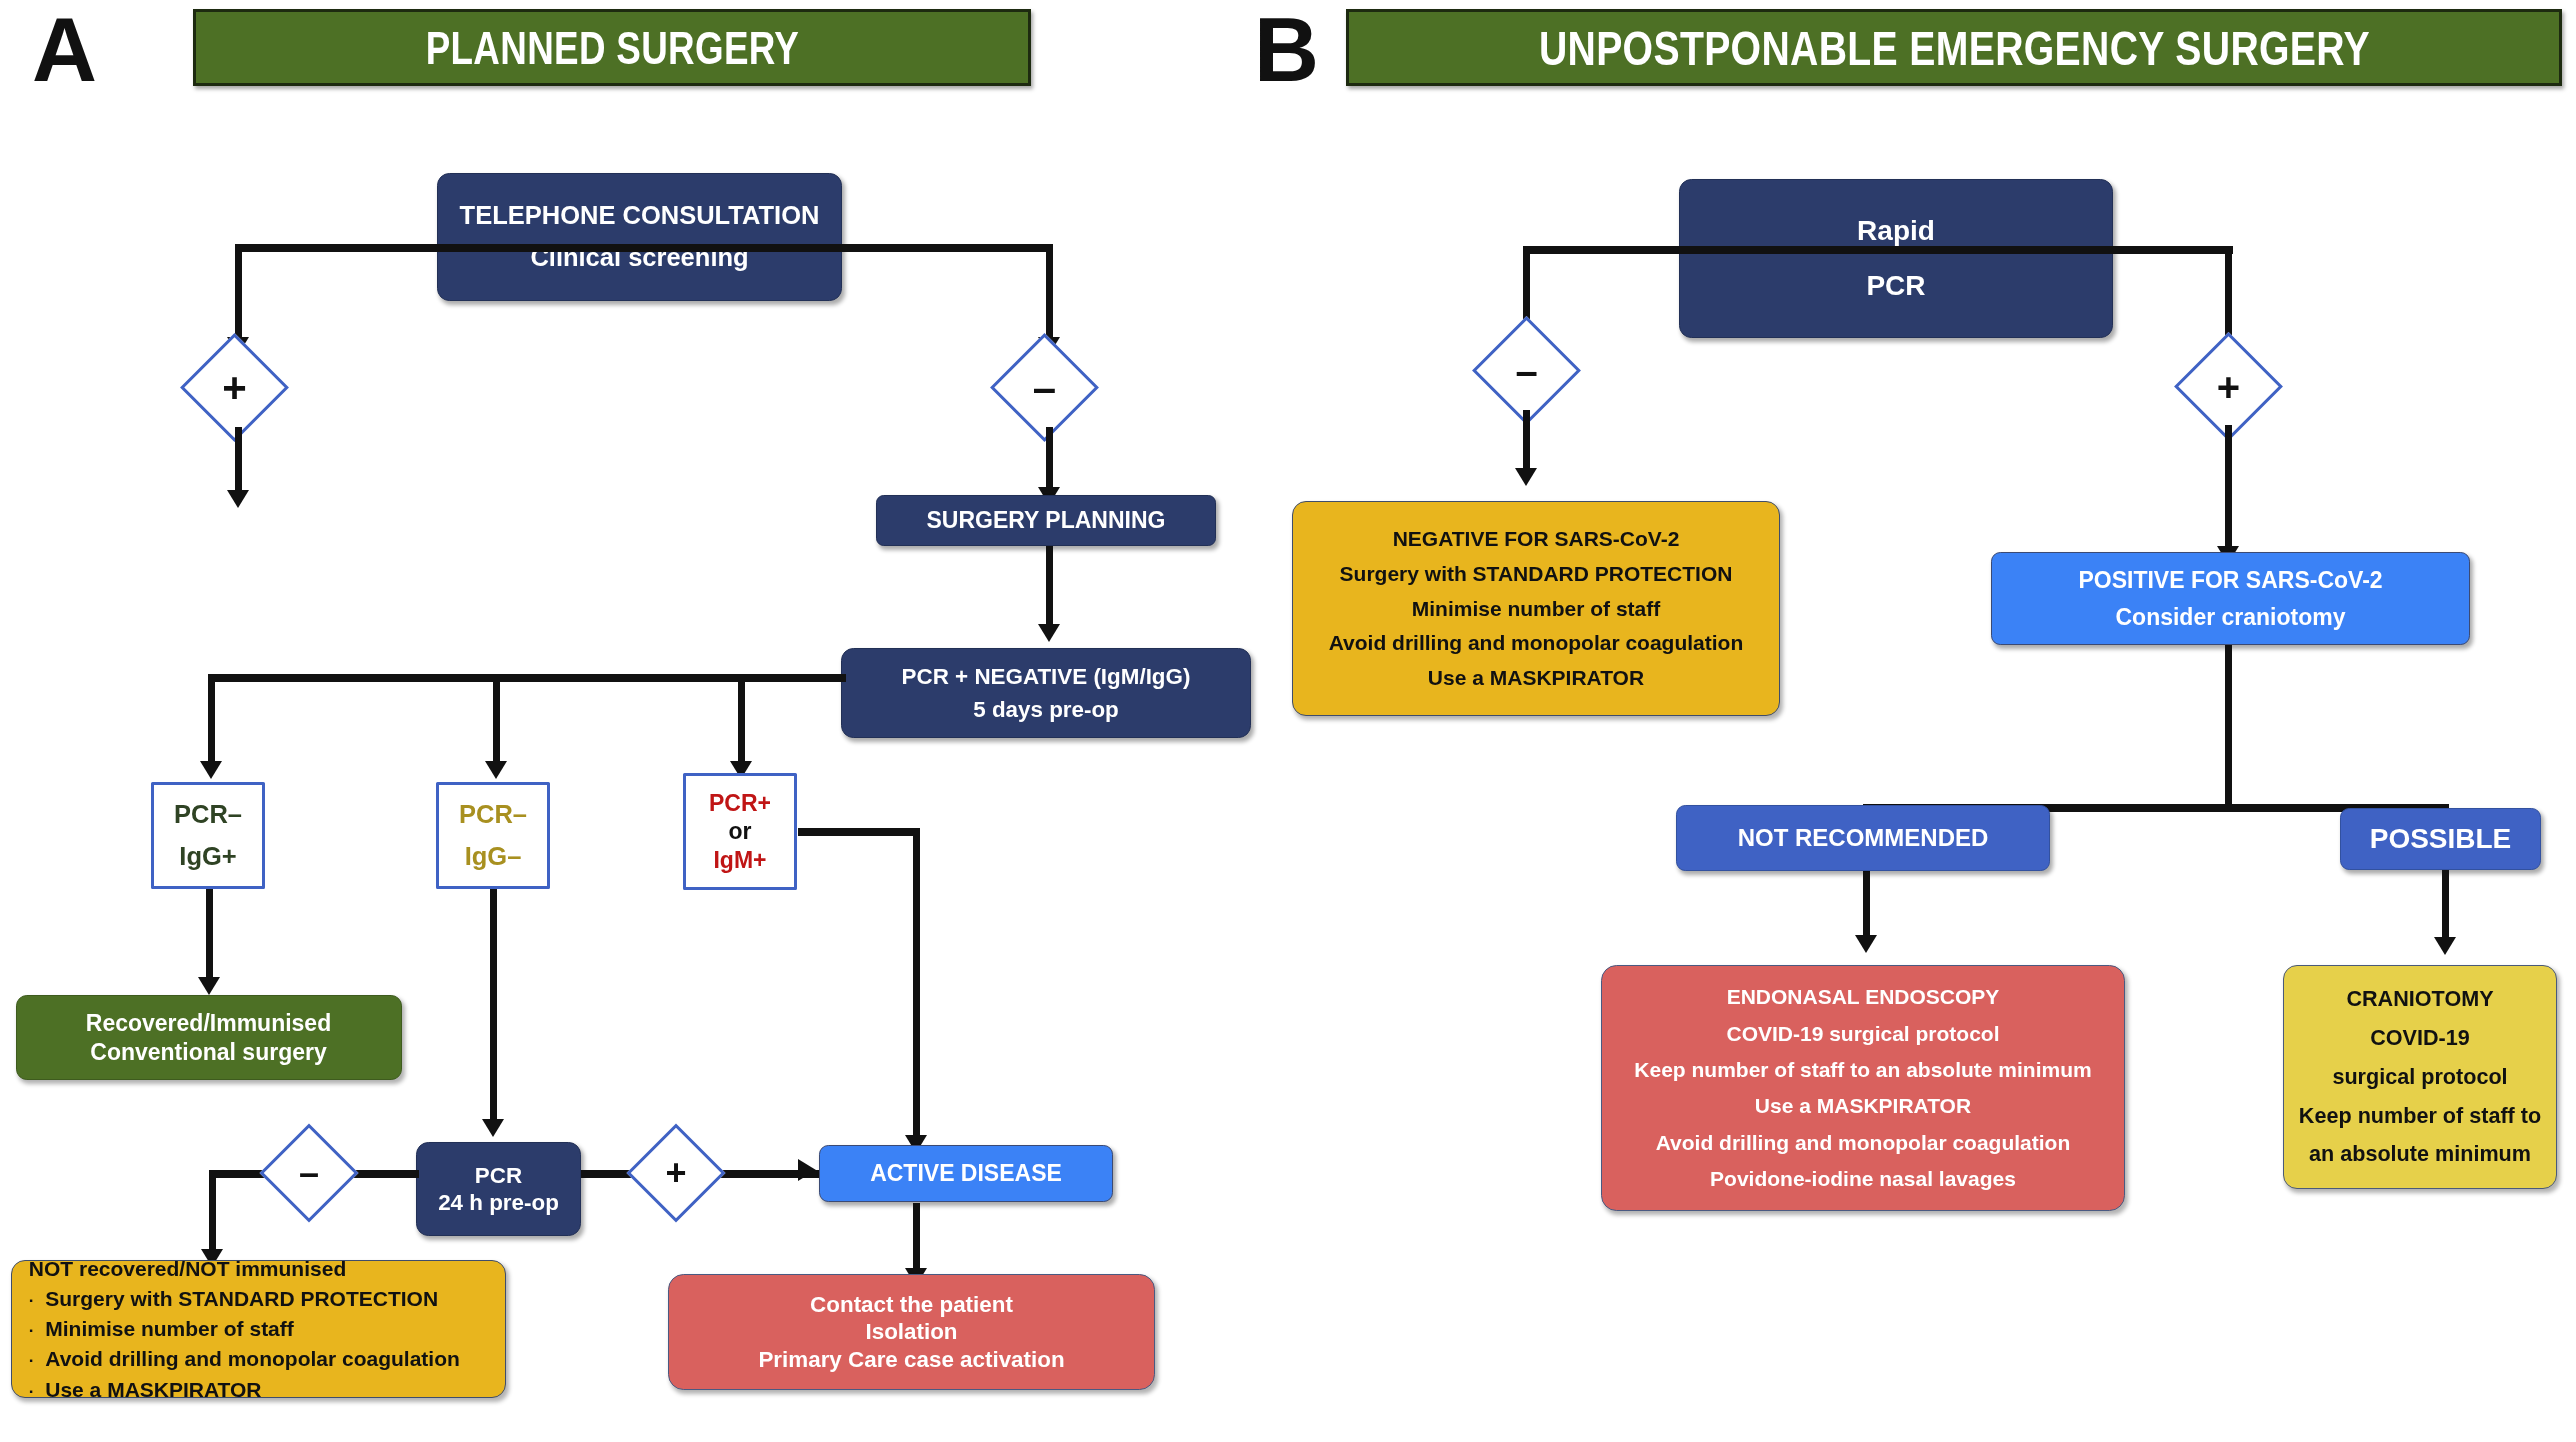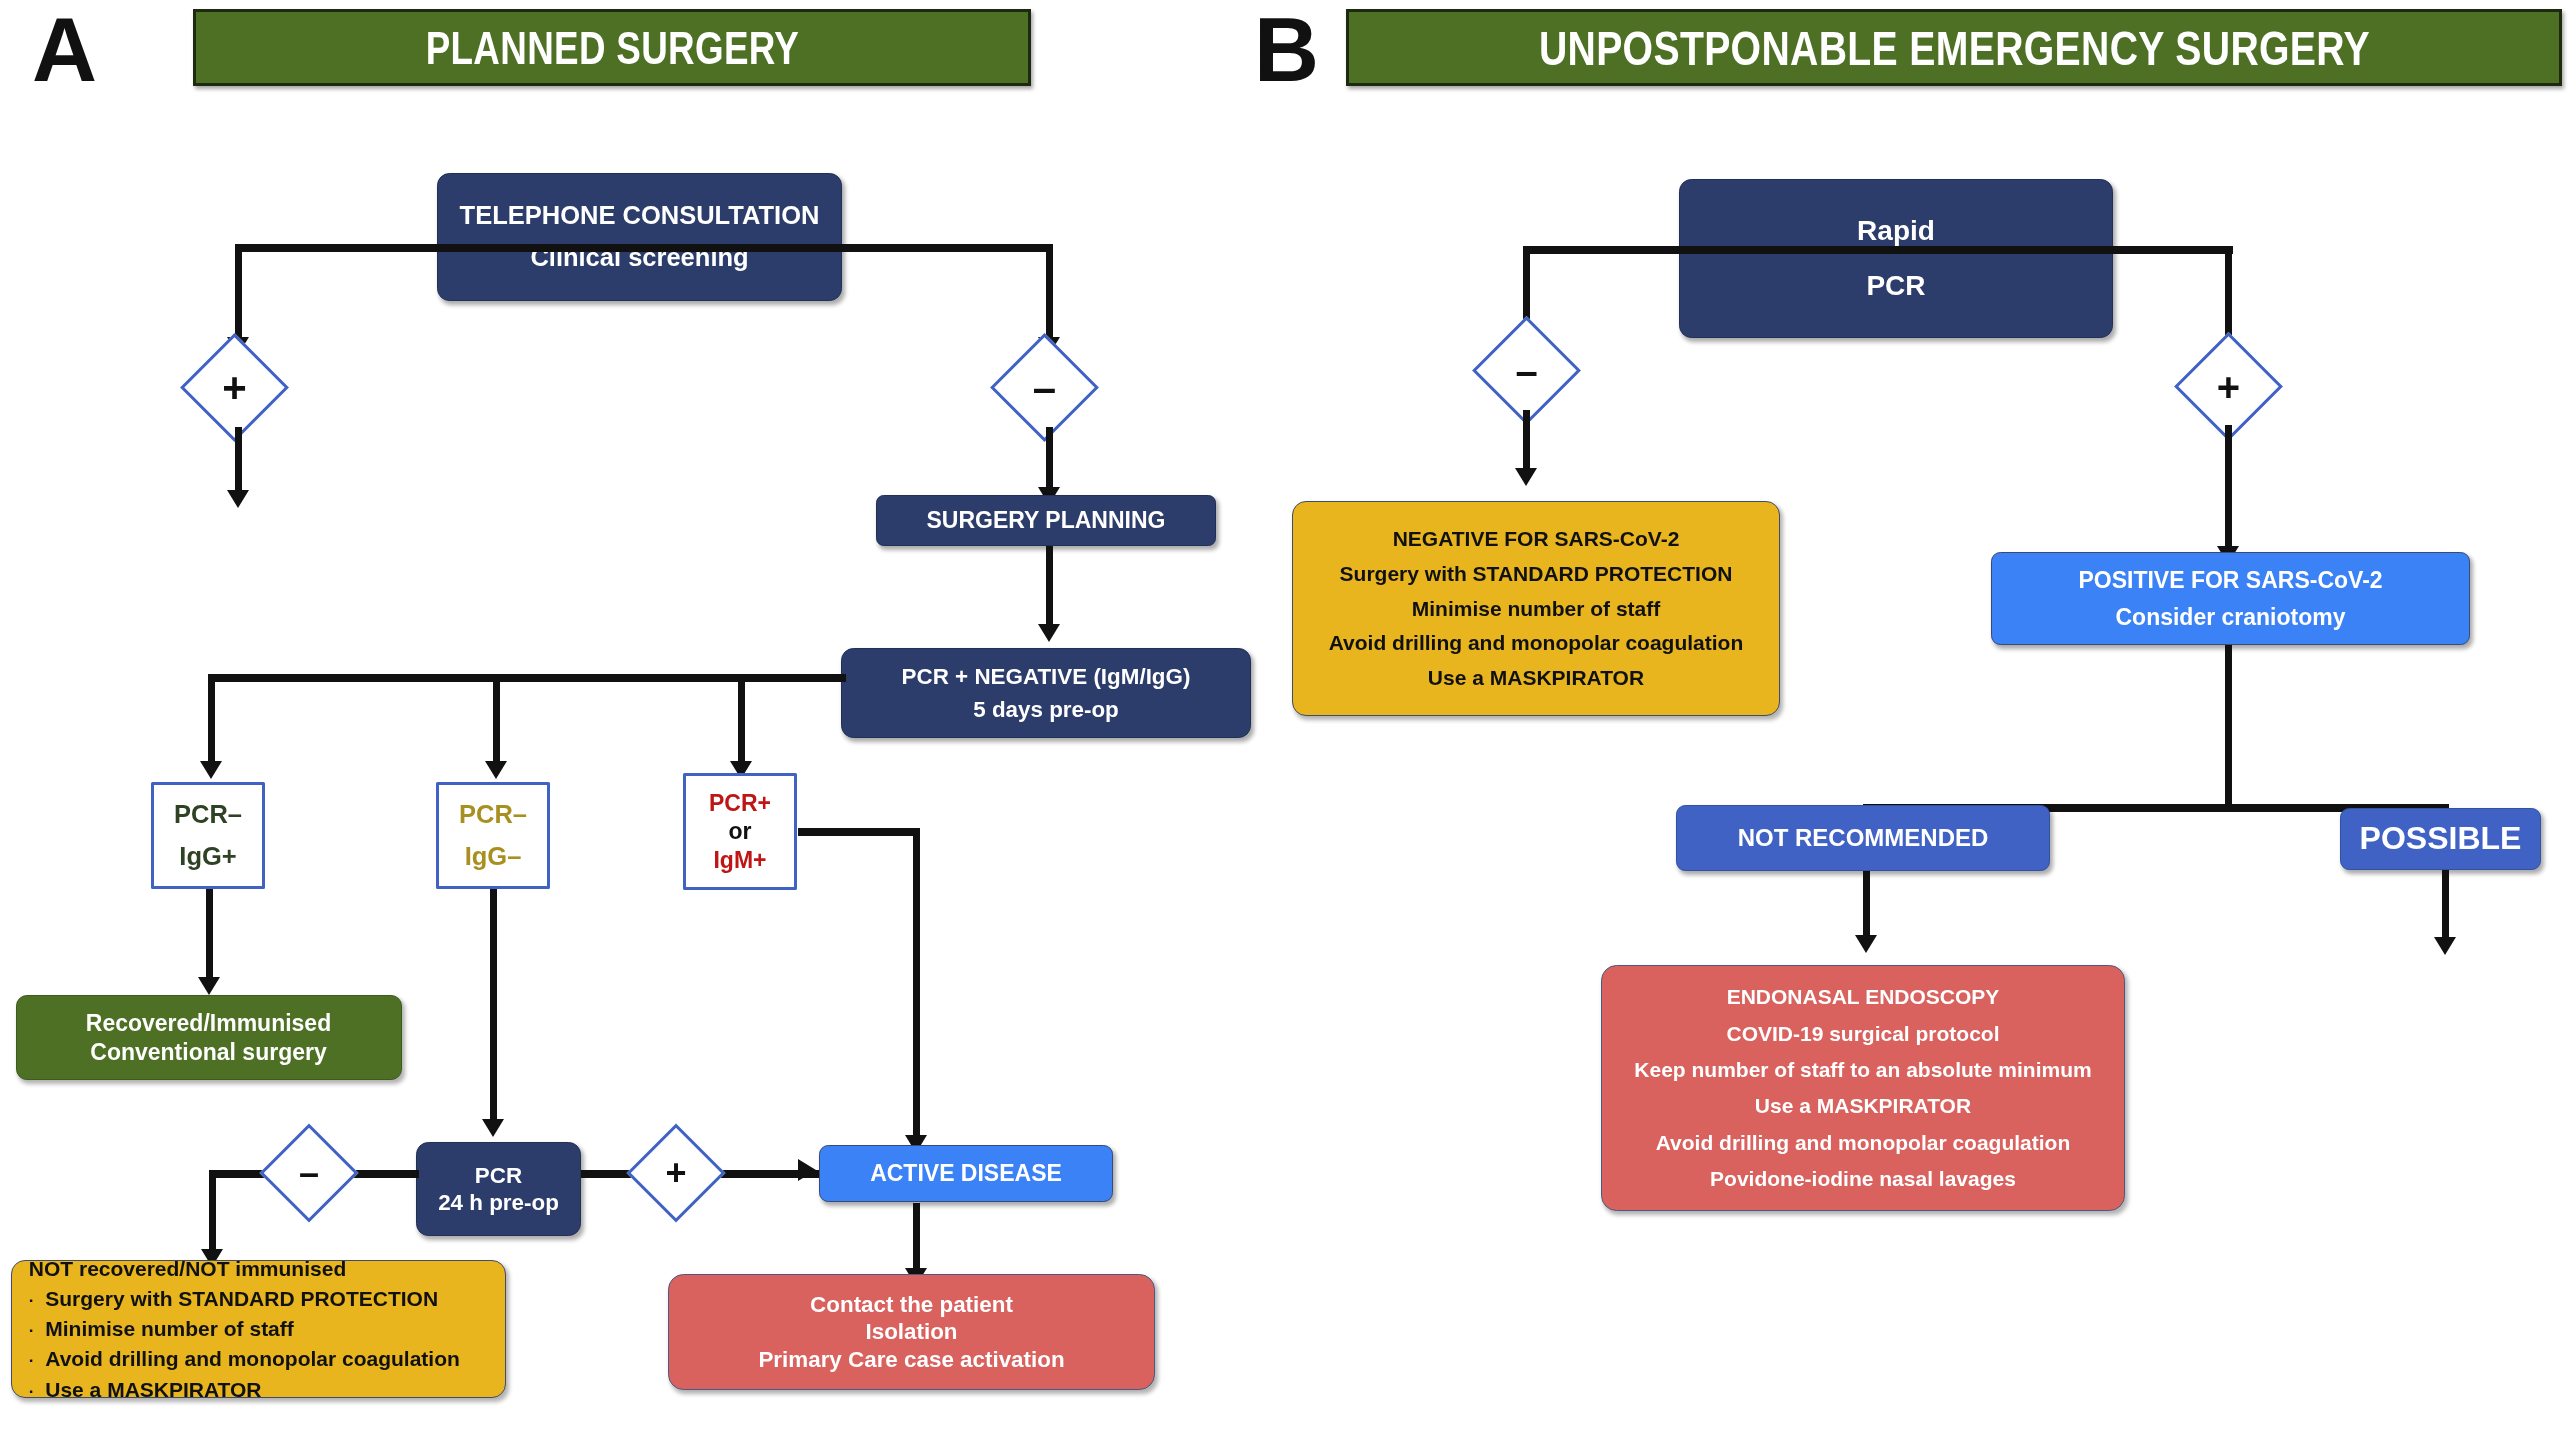--- a/index.html
+++ b/index.html
@@ -242,34 +242,41 @@
 
   <div class="line vline" style="left:2225px;top:645px;height:167px;"></div>
   <div class="line hline" style="left:1863px;top:804px;width:586px;"></div>
   <div class="line vline" style="left:1863px;top:804px;height:73px;"></div>
   <div class="line vline" style="left:2442px;top:804px;height:73px;"></div>
 
   <div class="node bluebtn" style="left:1676px;top:805px;width:374px;height:66px;font-size:24px;">
     <span class="ln">NOT RECOMMENDED</span>
   </div>
 
-  <div class="node bluebtn" style="left:2340px;top:808px;width:201px;height:62px;font-size:32px;">
+  <div class="node bluebtn" style="left:2340px;top:808px;width:201px;height:62px;font-size:28px;">
     <span class="ln">POSSIBLE</span>
   </div>
 
   <div class="line vline" style="left:1863px;top:872px;height:70px;"></div>
   <div class="arrowhead ar-down" style="left:1855px;top:935px;"></div>
 
   <div class="line vline" style="left:2442px;top:870px;height:73px;"></div>
   <div class="arrowhead ar-down" style="left:2434px;top:937px;"></div>
 
   <div class="node redsoft" style="left:1601px;top:965px;width:524px;height:246px;font-size:21px;">
     <span class="ln" style="margin:5.4px 0;">ENDONASAL ENDOSCOPY</span>
     <span class="ln" style="margin:5.4px 0;">COVID-19 surgical protocol</span>
     <span class="ln" style="margin:5.4px 0;">Keep number of staff to an absolute minimum</span>
     <span class="ln" style="margin:5.4px 0;">Use a MASKPIRATOR</span>
     <span class="ln" style="margin:5.4px 0;">Avoid drilling and monopolar coagulation</span>
     <span class="ln" style="margin:5.4px 0;">Povidone-iodine nasal lavages</span>
   </div>
 
+  <div class="node gold2" style="left:2283px;top:965px;width:274px;height:224px;font-size:21.6px;">
+    <span class="ln" style="margin:6.2px 0;">CRANIOTOMY</span>
+    <span class="ln" style="margin:6.2px 0;">COVID-19</span>
+    <span class="ln" style="margin:6.2px 0;">surgical protocol</span>
+    <span class="ln" style="margin:6.2px 0;">Keep number of staff to</span>
+    <span class="ln" style="margin:6.2px 0;">an absolute minimum</span>
+  </div>
 
 </div>
 
 
 </body></html>

